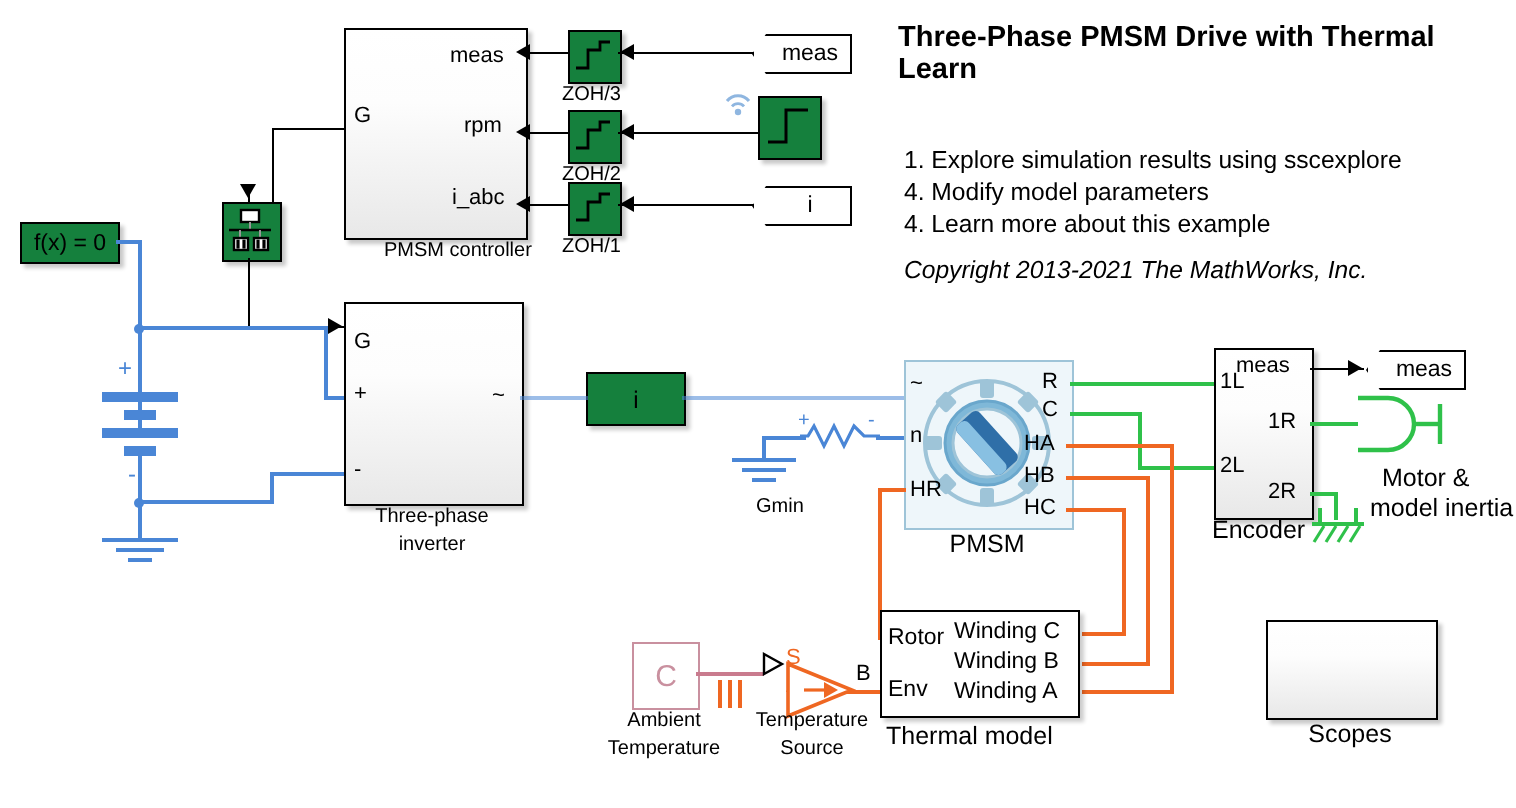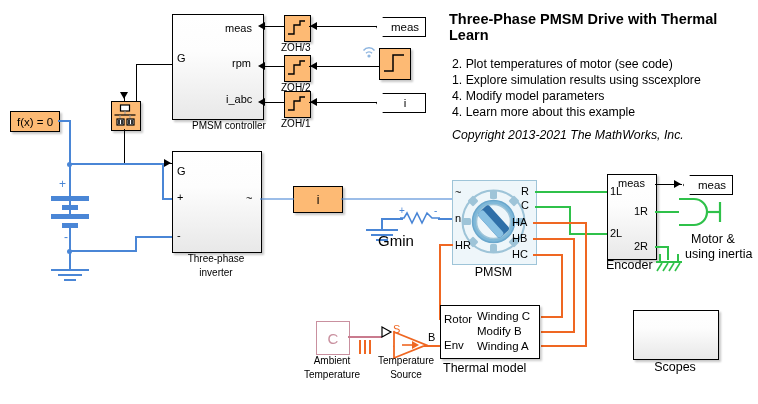--- a/index.html
+++ b/index.html
@@ -5,21 +5,21 @@
   html,body{margin:0;padding:0;background:#ffffff;}
   body{font-family:"Liberation Sans", sans-serif;}
   #canvas{position:relative;width:758px;height:404px;background:#fff;overflow:hidden;}
   .abs{position:absolute;}
   .lbl{position:absolute;font-size:10px;color:#000;white-space:nowrap;line-height:1.15;}
   .lbl.c{text-align:center;}
   
   .blk{position:absolute;border:1px solid #000;
        background:linear-gradient(180deg,#ffffff 0%,#fdfdfd 35%,#e8e8e8 100%);
        box-shadow:2px 2px 2px rgba(0,0,0,0.22);}
-  .blk.plain{background:#fdba74;}
+  .blk.plain{background:#15803d;}
   .port{position:absolute;font-size:11px;color:#000;white-space:nowrap;}
   
   .w{position:absolute;background:#000;}
   .wb{position:absolute;background:#4a86d6;}
   .wg{position:absolute;background:#2fc14a;}
   .wo{position:absolute;background:#ef6722;}
   .wp{position:absolute;background:#c97b8e;}
   
   .ah{position:absolute;width:0;height:0;}
   .ah.r{border-left:7px solid #000;border-top:4.5px solid transparent;border-bottom:4.5px solid transparent;}
@@ -36,21 +36,20 @@
   .pmsm-blk{position:absolute;border:1px solid #9ec4d8;background:#eef6fa;}
   .therm-blk{position:absolute;border:1.5px solid #000;background:#fff;box-shadow:2px 2px 2px rgba(0,0,0,0.2);}
   .amb-blk{position:absolute;border:1.5px solid #c9909f;background:#fff;}
 </style>
 </head>
 <body>
 
 <div id="canvas">
 
   <div class="title" style="left:449px;top:11px;">Three-Phase PMSM Drive with Thermal Learn</div>
-  <div class="txtline" style="left:452px;top:57px;">2. Plot temperatures of motor (see code)</div>
   <div class="txtline" style="left:452px;top:73px;">1. Explore simulation results using sscexplore</div>
   <div class="txtline" style="left:452px;top:89px;">4. Modify model parameters</div>
   <div class="txtline" style="left:452px;top:105px;">4. Learn more about this example</div>
   <div class="txtline" style="left:452px;top:128px;font-style:italic;">Copyright 2013-2021 The MathWorks, Inc.</div>
 
   <div class="blk" style="left:172px;top:14px;width:90px;height:104px;"></div>
   <div class="port" style="left:177px;top:52px;">G</div>
   <div class="port" style="left:225px;top:22px;">meas</div>
   <div class="port" style="left:232px;top:57px;">rpm</div>
   <div class="port" style="left:226px;top:93px;">i_abc</div>
@@ -177,21 +176,21 @@
   <div class="wb" style="left:366px;top:229px;width:32px;height:1.8px;"></div>
   <div class="wb" style="left:371px;top:234px;width:22px;height:1.8px;"></div>
   <div class="wb" style="left:376px;top:239px;width:12px;height:1.8px;"></div>
   <div class="wb" style="left:381px;top:218px;width:22px;height:1.8px;"></div>
   <svg class="abs" style="left:400px;top:210px;" width="40" height="16" viewBox="0 0 40 16">
     <polyline points="0,8 4,8 7,3 12,13 17,3 22,13 27,3 32,8 40,8" fill="none" stroke="#4a86d6" stroke-width="1.6"></polyline>
   </svg>
   <div class="port" style="left:399px;top:205px;color:#4a86d6;font-size:10px;">+</div>
   <div class="port" style="left:434px;top:205px;color:#4a86d6;font-size:10px;">-</div>
   <div class="wb" style="left:438px;top:218px;width:14px;height:1.8px;"></div>
-  <div class="lbl" style="left:378px;top:232px;font-size:15px;">Gmin</div>
+  <div class="lbl" style="left:378px;top:248px;font-size:10px;">Gmin</div>
 
   <div class="pmsm-blk" style="left:452px;top:180px;width:83px;height:83px;">
     <svg width="81" height="81" viewBox="0 0 81 81">
       <circle cx="40.5" cy="40.5" r="31" fill="#eef6fa" stroke="#9ec4d8" stroke-width="2"></circle>
       <circle cx="40.5" cy="40.5" r="21" fill="#7fb8d8" stroke="#6aa7cc" stroke-width="1.5"></circle>
       <circle cx="40.5" cy="40.5" r="17" fill="#eef6fa" stroke="#9ec4d8" stroke-width="1.5"></circle>
       <g fill="#9ec4d8">
         <rect x="37" y="9" width="7" height="9" rx="1.5"></rect>
         <rect x="37" y="63" width="7" height="9" rx="1.5"></rect>
         <rect x="9" y="37" width="9" height="7" rx="1.5"></rect>
@@ -237,21 +236,21 @@
   <div class="wo" style="left:439px;top:244px;width:14px;height:2px;"></div>
   <div class="wo" style="left:439px;top:244px;width:2px;height:76px;"></div>
   <div class="wo" style="left:439px;top:318px;width:11px;height:2px;"></div>
 
   <div class="wo" style="left:408px;top:345px;width:42px;height:2px;"></div>
 
   <div class="therm-blk" style="left:440px;top:305px;width:98px;height:52px;"></div>
   <div class="port" style="left:444px;top:313px;font-size:11.5px;">Rotor</div>
   <div class="port" style="left:444px;top:339px;font-size:11.5px;">Env</div>
   <div class="port" style="left:477px;top:310px;font-size:11.5px;">Winding C</div>
-  <div class="port" style="left:477px;top:325px;font-size:11.5px;">Modify B</div>
+  <div class="port" style="left:477px;top:325px;font-size:11.5px;">Winding B</div>
   <div class="port" style="left:477px;top:340px;font-size:11.5px;">Winding A</div>
   <div class="lbl" style="left:443px;top:361px;font-size:12.5px;">Thermal model</div>
 
   <div class="amb-blk" style="left:316px;top:321px;width:32px;height:32px;display:flex;align-items:center;justify-content:center;font-size:15px;color:#c9909f;">C</div>
   <div class="lbl c" style="left:296px;top:355px;width:72px;">Ambient</div>
   <div class="lbl c" style="left:288px;top:369px;width:88px;">Temperature</div>
   <div class="wp" style="left:348px;top:336px;width:34px;height:1.6px;"></div>
 
   <div class="wo" style="left:359px;top:340px;width:2px;height:14px;"></div>
   <div class="wo" style="left:364px;top:340px;width:2px;height:14px;"></div>
@@ -283,21 +282,21 @@
   <div class="ah r" style="left:674px;top:180px;"></div>
   <div class="tag" style="left:683px;top:175px;width:50px;">meas</div>
 
   <div class="wg" style="left:655px;top:211px;width:24px;height:2px;"></div>
   <svg class="abs" style="left:676px;top:196px;" width="48" height="32" viewBox="0 0 48 32">
     <path d="M3 3 L18 3 A13 13 0 0 1 18 29 L3 29" fill="none" stroke="#2fc14a" stroke-width="2.2"></path>
     <line x1="31" y1="16" x2="44" y2="16" stroke="#2fc14a" stroke-width="2.2"></line>
     <line x1="44" y1="6" x2="44" y2="26" stroke="#2fc14a" stroke-width="2.2"></line>
   </svg>
   <div class="lbl" style="left:691px;top:232px;font-size:12.5px;">Motor &amp;</div>
-  <div class="lbl" style="left:685px;top:247px;font-size:12.5px;">using inertia</div>
+  <div class="lbl" style="left:685px;top:247px;font-size:12.5px;">model inertia</div>
 
   <div class="wg" style="left:655px;top:246px;width:14px;height:2px;"></div>
   <div class="wg" style="left:667px;top:246px;width:2px;height:14px;"></div>
   <svg class="abs" style="left:652px;top:252px;" width="34" height="22" viewBox="0 0 34 22">
     <path d="M8 2 L8 9 M26 2 L26 9" stroke="#2fc14a" stroke-width="2"></path>
     <line x1="4" y1="10" x2="30" y2="10" stroke="#2fc14a" stroke-width="2"></line>
     <g stroke="#2fc14a" stroke-width="1.6">
       <line x1="5" y1="19" x2="10" y2="11"></line>
       <line x1="11" y1="19" x2="16" y2="11"></line>
       <line x1="17" y1="19" x2="22" y2="11"></line>

